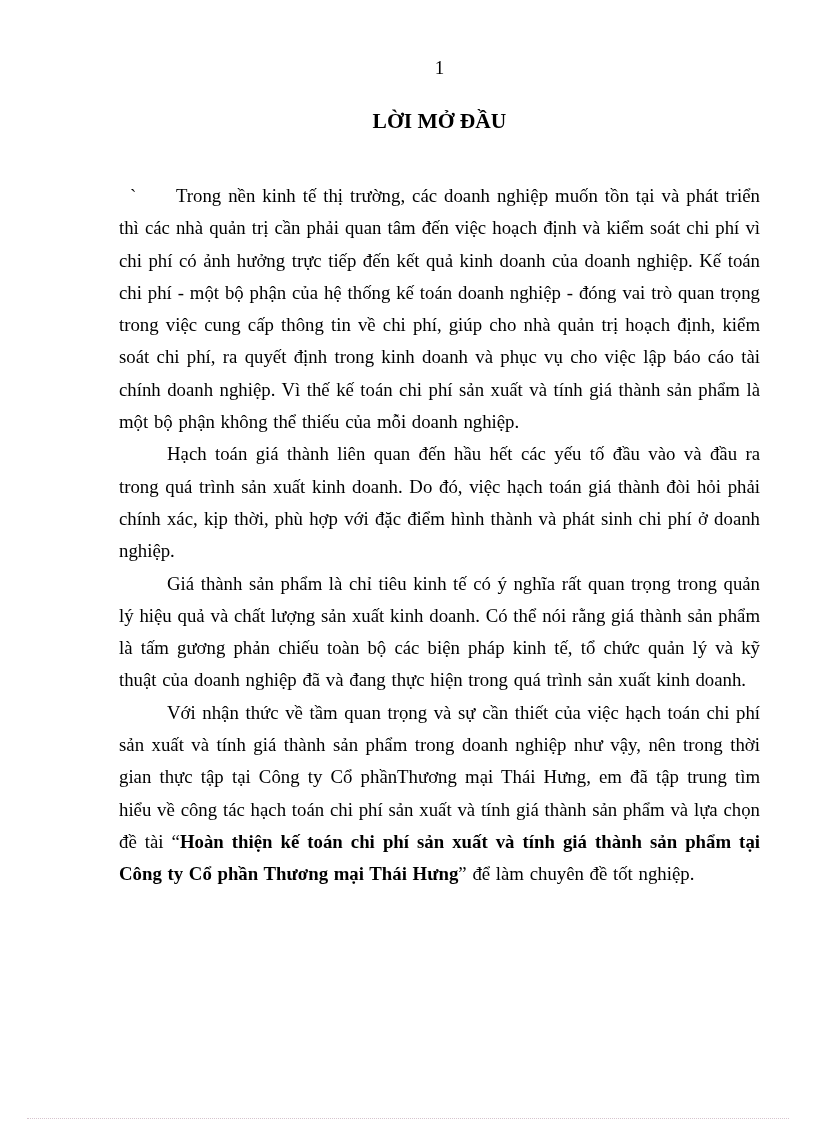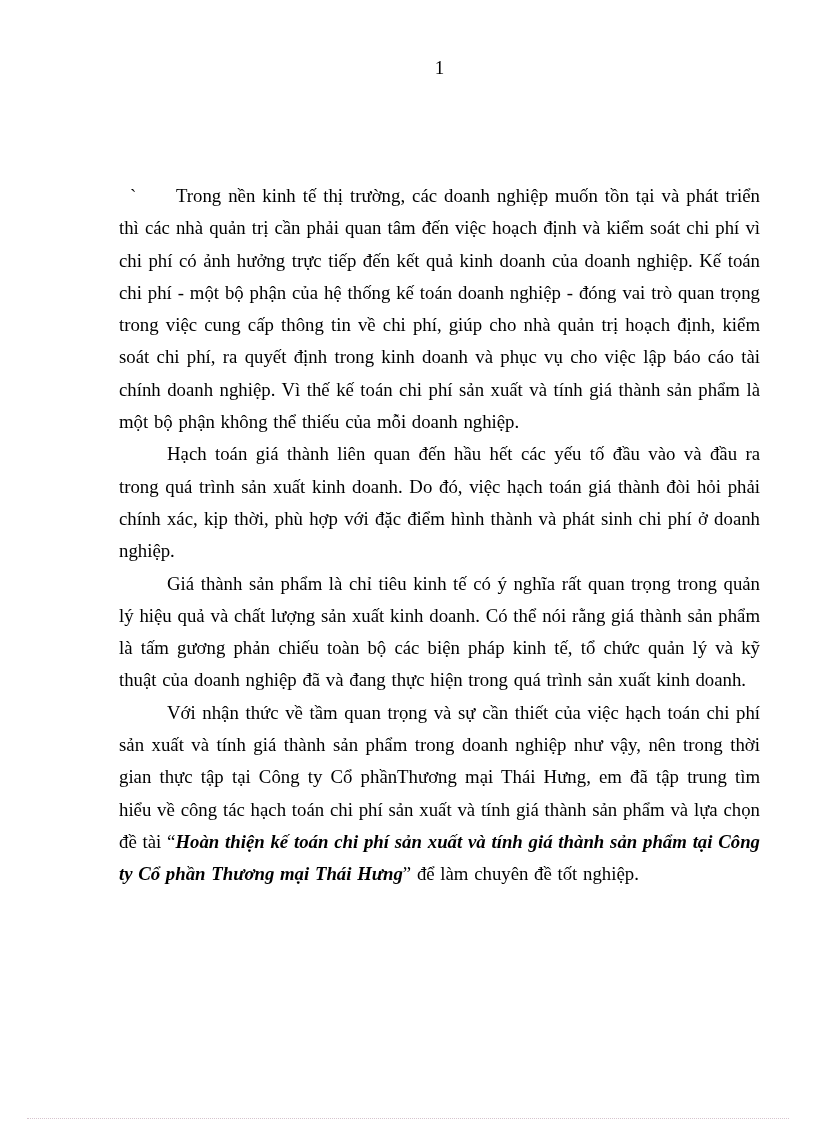--- a/index.html
+++ b/index.html
@@ -56,38 +56,38 @@
   }
   .lead-char {
     position: absolute;
     left: 11px;
     top: 0;
     text-indent: 0;
   }
   .seg-normal {}
   .seg-bold-italic {
     font-weight: bold;
-    font-style: italic;
   }
   .footer-rule {
     position: absolute;
     left: 27px;
     top: 1118px;
     width: 762px;
     height: 0;
     border-top: 1px dotted #cdb6c2;
     opacity: 0.8;
   }
 </style>
 </head>
 <body>
 
 <div class="page">
   <div class="pagenum">1</div>
 
+  <h1 class="doc-title">LỜI MỞ ĐẦU</h1>
 
   <div class="content">
     <p class="para first"><span class="lead-char">`</span><span class="seg-normal">Trong nền kinh tế thị trường, các doanh nghiệp muốn tồn tại và phát triển thì các nhà quản trị cần phải quan tâm đến việc hoạch định và kiểm soát chi phí vì chi phí có ảnh hưởng trực tiếp đến kết quả kinh doanh của doanh nghiệp. Kế toán chi phí - một bộ phận của hệ thống kế toán doanh nghiệp - đóng vai trò quan trọng trong việc cung cấp thông tin về chi phí, giúp cho nhà quản trị hoạch định, kiểm soát chi phí, ra quyết định trong kinh doanh và phục vụ cho việc lập báo cáo tài chính doanh nghiệp. Vì thế kế toán chi phí sản xuất và tính giá thành sản phẩm là một bộ phận không thể thiếu của mỗi doanh nghiệp.</span></p>
     <p class="para"><span class="seg-normal">Hạch toán giá thành liên quan đến hầu hết các yếu tố đầu vào và đầu ra trong quá trình sản xuất kinh doanh. Do đó, việc hạch toán giá thành đòi hỏi phải chính xác, kịp thời, phù hợp với đặc điểm hình thành và phát sinh chi phí ở doanh nghiệp.</span></p>
     <p class="para"><span class="seg-normal">Giá thành sản phẩm là chỉ tiêu kinh tế có ý nghĩa rất quan trọng trong quản lý hiệu quả và chất lượng sản xuất kinh doanh. Có thể nói rằng giá thành sản phẩm là tấm gương phản chiếu toàn bộ các biện pháp kinh tế, tổ chức quản lý và kỹ thuật của doanh nghiệp đã và đang thực hiện trong quá trình sản xuất kinh doanh.</span></p>
     <p class="para"><span class="seg-normal">Với nhận thức về tầm quan trọng và sự cần thiết của việc hạch toán chi phí sản xuất và tính giá thành sản phẩm trong doanh nghiệp như vậy, nên trong thời gian thực tập tại Công ty Cổ phầnThương mại Thái Hưng, em đã tập trung tìm hiểu về công tác hạch toán chi phí sản xuất và tính giá thành sản phẩm và lựa chọn đề tài “</span><span class="seg-bold-italic">Hoàn thiện kế toán chi phí sản xuất và tính giá thành sản phẩm tại Công ty Cổ phần Thương mại Thái Hưng</span><span class="seg-normal">” để làm chuyên đề tốt nghiệp.</span></p>
   </div>
 
   <div class="footer-rule"></div>
 </div>

